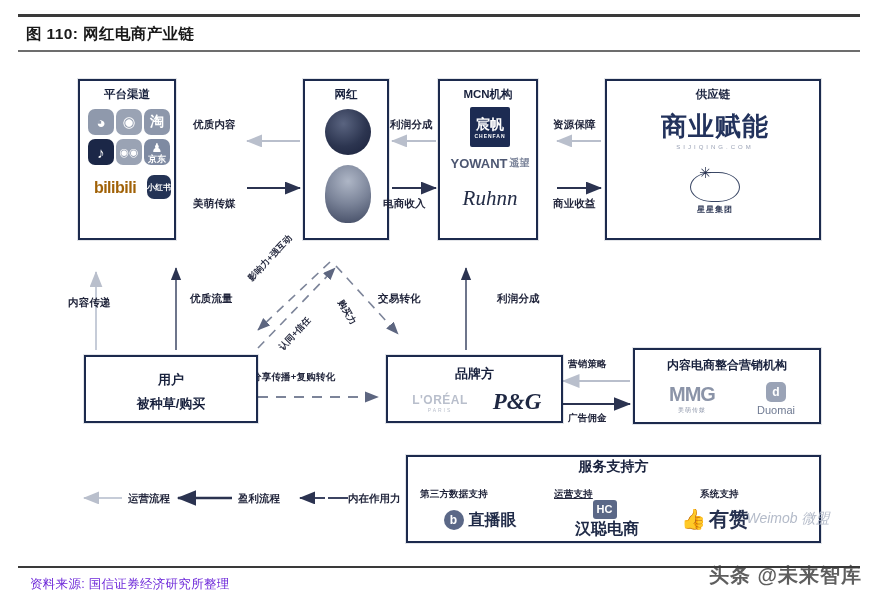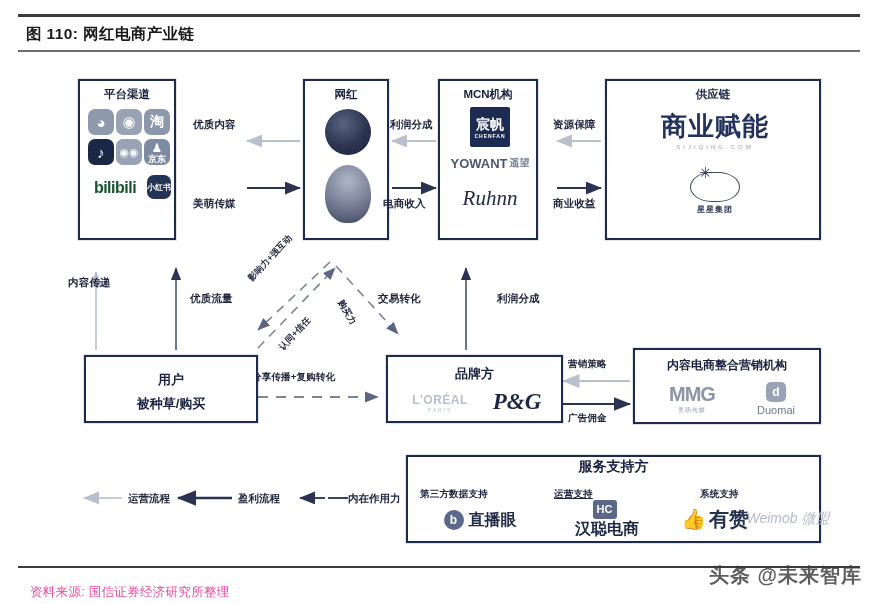--- a/index.html
+++ b/index.html
@@ -19,21 +19,21 @@
     display:flex; align-items:center;
     font-family:"Liberation Sans","DejaVu Sans",sans-serif;
     font-weight:700; font-size:15.5px; color:#1a1a1a; letter-spacing:.4px;
   }
 
   
   .ftr-rule { position:absolute; left:18px; top:566px; width:842px; height:2px; background:#3a3a3a; }
   .ftr-src {
     position:absolute; left:30px; top:576px;
     font-family:"Liberation Sans","DejaVu Sans",sans-serif;
-    font-size:12.5px; color:#ec4899; letter-spacing:.3px;margin-top:8px;
+    font-size:12.5px; color:#6d28d9; letter-spacing:.3px;
   }
   .watermark {
     position:absolute; right:16px; top:562px;
     font-family:"Liberation Sans","DejaVu Sans",sans-serif;
     font-size:20px; font-weight:700; color:#3b3b3b; opacity:.82;
     letter-spacing:1px; white-space:nowrap;
   }
 
   
   .box {
@@ -157,21 +157,21 @@
       <span>♪</span>
     </div>
     <div class="tile" style="left:36px; top:58px; width:26px; height:26px; background:#9aa3b4; color:#fff; font-size:11px;">
       <span>◉◉</span>
     </div>
     <div class="tile" style="left:64px; top:58px; width:26px; height:26px; background:#7e8aa2; color:#fff; flex-direction:column; font-size:12px;">
       <span>♟</span>
       <span class="tile-lbl">京东</span>
     </div>
 
-    <div class="wordmark" style="left:4px; top:92px; width:62px; height:30px; color:#14532d; font-size:16px; font-weight:700; letter-spacing:-.5px;">
+    <div class="wordmark" style="left:4px; top:92px; width:62px; height:30px; color:#a16207; font-size:16px; font-weight:700; letter-spacing:-.5px;">
       <span>bilibili</span>
     </div>
     <div class="tile" style="left:67px; top:94px; width:24px; height:24px; background:#243355; color:#fff; font-size:8px;">
       <span>小红书</span>
     </div>
   </div>
 
   <div class="box" style="left:303px; top:79px; width:86px; height:161px;">
     <div class="box-title" style="top:6px; font-size:11.5px;">网红</div>
     <div style="position:absolute; left:20px; top:28px; width:46px; height:46px; border-radius:50%;
@@ -212,21 +212,21 @@
 
   <div class="flab" style="left:193px; top:118px;">优质内容</div>
   <div class="flab" style="left:193px; top:197px;">美萌传媒</div>
 
   <div class="flab" style="left:390px; top:118px;">利润分成</div>
   <div class="flab" style="left:383px; top:197px;">电商收入</div>
 
   <div class="flab" style="left:553px; top:118px;">资源保障</div>
   <div class="flab" style="left:553px; top:197px;">商业收益</div>
 
-  <div class="flab" style="left:68px; top:276px;">内容传递</div>
+  <div class="flab" style="left:68px; top:296px;">内容传递</div>
   <div class="flab" style="left:190px; top:292px;">优质流量</div>
 
   <div class="flab tiny" style="left:246px; top:276px; transform:rotate(-47deg); transform-origin:left top;">影响力+强互动</div>
   <div class="flab tiny" style="left:277px; top:345px; transform:rotate(-47deg); transform-origin:left top;">认同+信任</div>
   <div class="flab tiny" style="left:345px; top:298px; transform:rotate(60deg); transform-origin:left top;">购买力</div>
 
   <div class="flab" style="left:378px; top:292px;">交易转化</div>
   <div class="flab" style="left:497px; top:292px;">利润分成</div>
 
   <div class="flab sm" style="left:252px; top:371px;">分享传播+复购转化</div>

